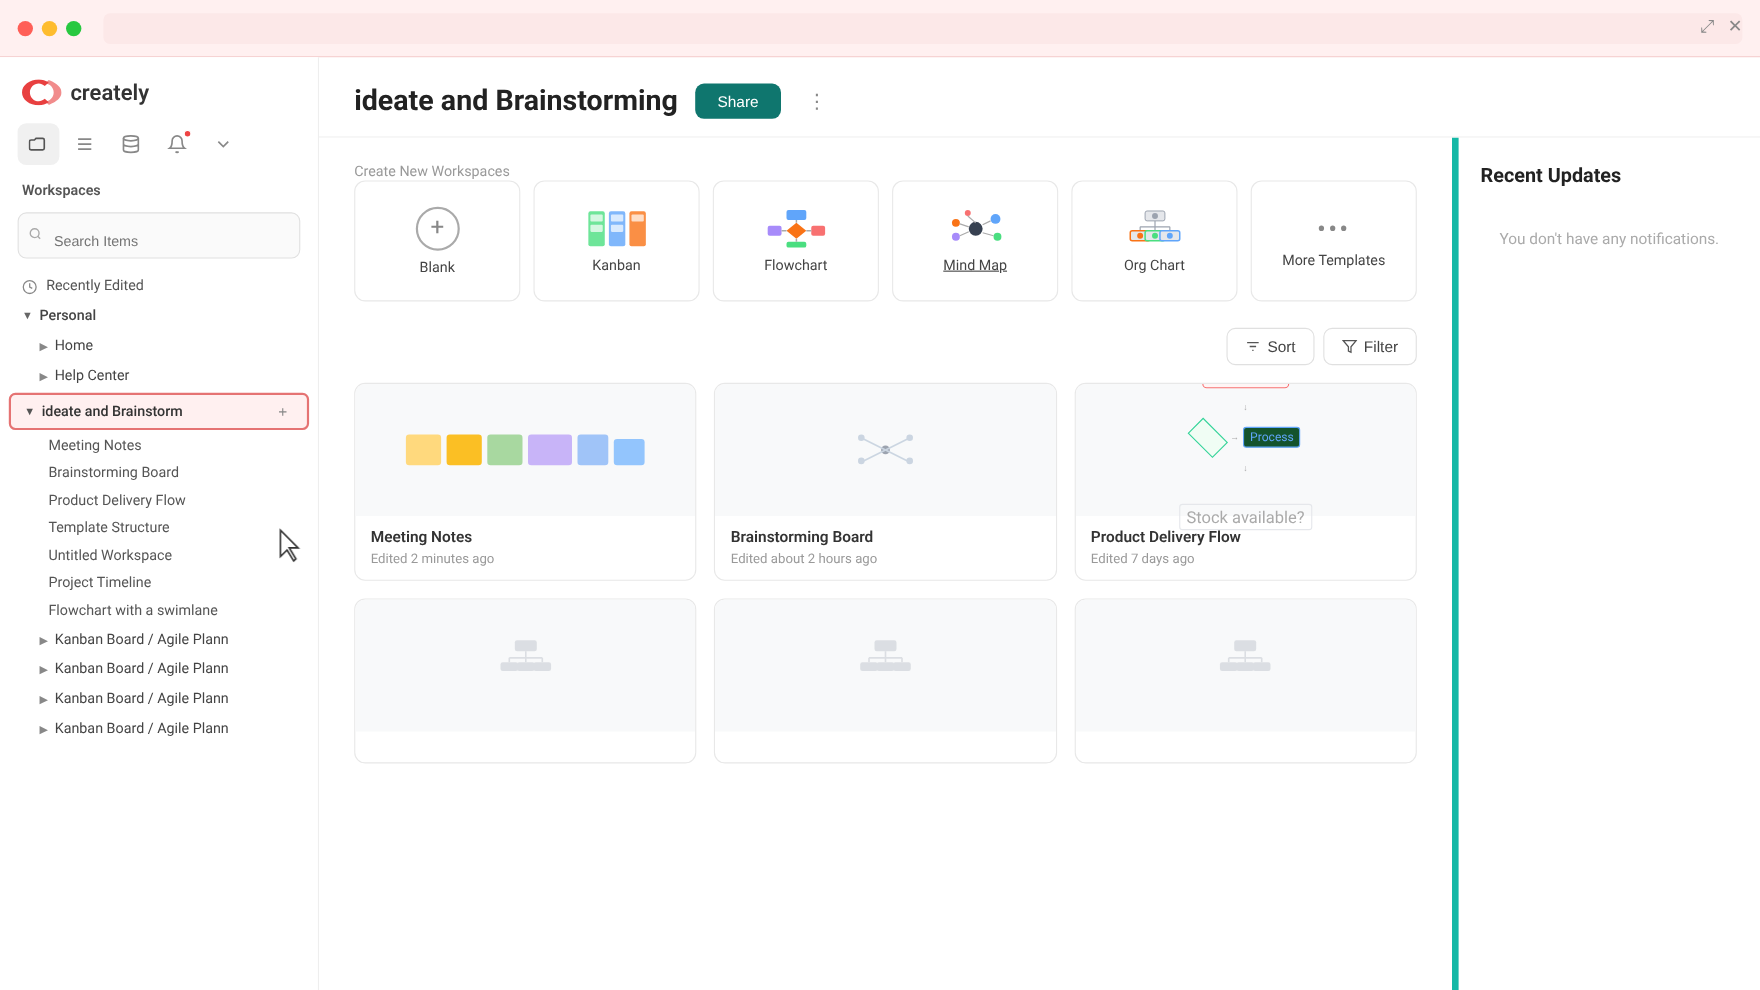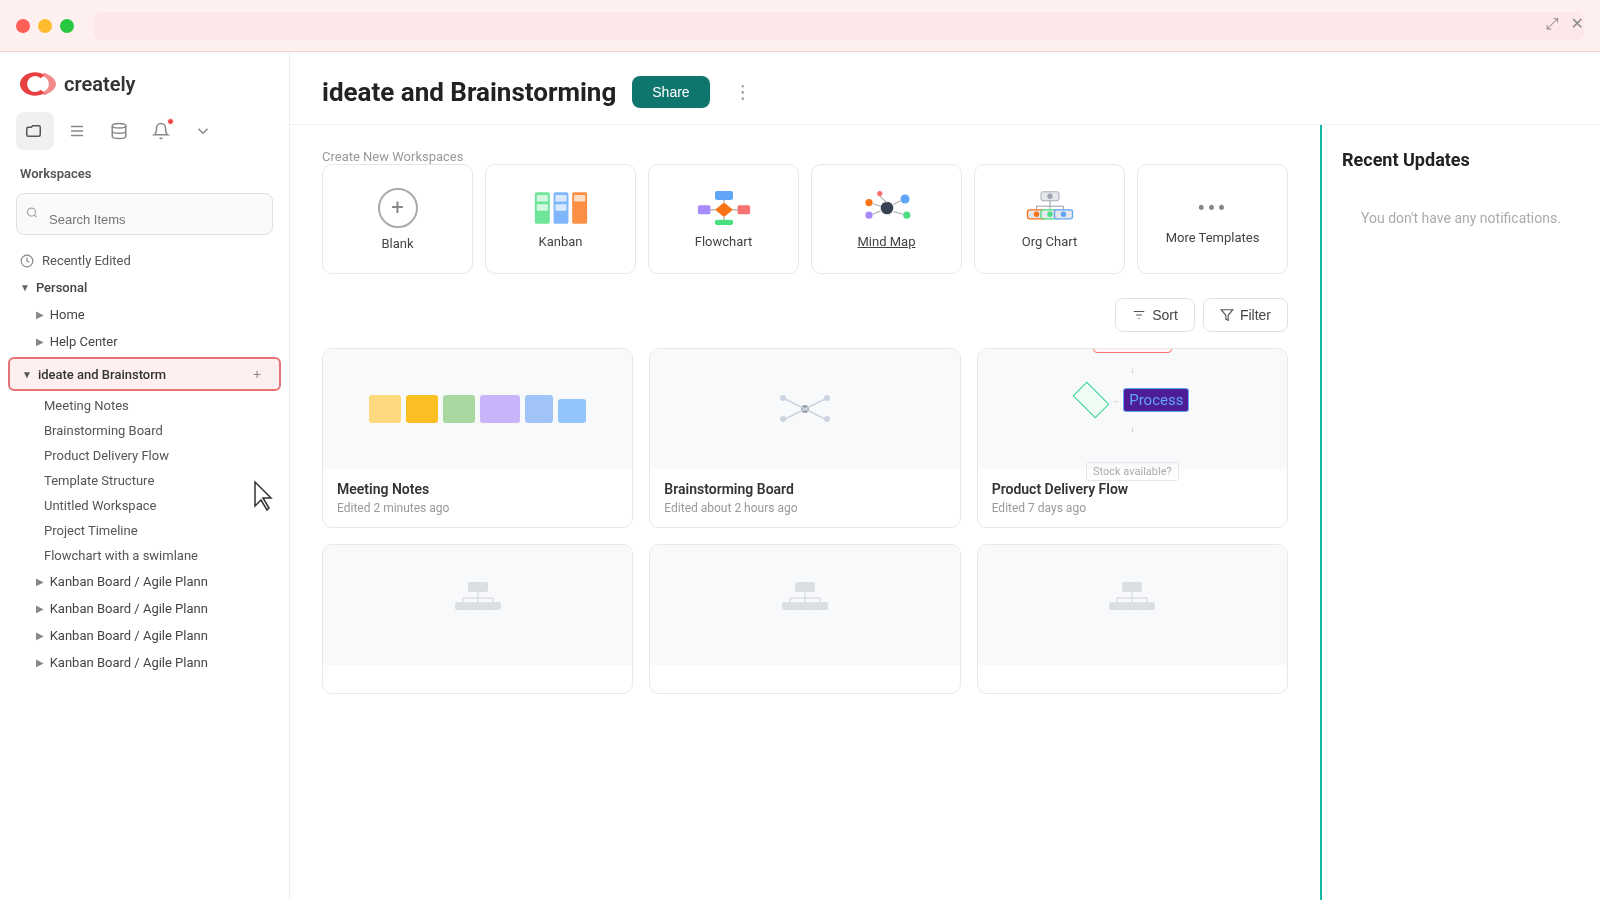--- a/index.html
+++ b/index.html
@@ -260,21 +260,21 @@
       justify-content: center;
     }
     .ws-info { padding: 12px 14px; }
     .ws-name { font-size: 14px; font-weight: 600; color: #333; margin-bottom: 4px; }
     .ws-edited { font-size: 12px; color: #999; }
 
     
     .recent-panel {
       width: 280px;
       min-width: 280px;
-      border-left: 2px solid #14b8a6;
+      border-left: 6px solid #14b8a6;
       padding: 24px 20px;
     }
     .recent-title { font-size: 18px; font-weight: 700; color: #222; margin-bottom: 20px; }
     .no-notifs { font-size: 14px; color: #aaa; text-align: center; margin-top: 40px; }
 
     
     .window-btns {
       position: absolute;
       right: 16px;
       top: 14px;
@@ -560,24 +560,24 @@
           </div>
 
           <div class="ws-card">
             <div class="ws-thumb" style="padding:8px;">
               <div style="display:flex;flex-direction:column;align-items:center;gap:13px;width:100%;">
                 <div style="border:1.5px solid #f87171;background:#fff5f5;border-radius:4px;padding:2px 8px;font-size:9px;color:#f87171;white-space:nowrap;">Place the order</div>
                 <div style="font-size:8px;color:#aaa;">↓</div>
                 <div style="display:flex;align-items:center;gap:4px;">
                   <div style="width:32px;height:20px;border:1.5px solid #34d399;transform:rotate(45deg);background:#f0fdf4;"></div>
                   <div style="font-size:8px;color:#aaa;">→</div>
-                  <div style="border:1.5px solid #60a5fa;background:#4c1d95;border-radius:3px;padding:2px 5px;font-size:15px;color:#60a5fa;">Process</div>
+                  <div style="border:1.5px solid #60a5fa;background:#14532d;border-radius:3px;padding:2px 5px;font-size:11px;color:#60a5fa;">Process</div>
                 </div>
                 <div style="font-size:8px;color:#aaa;">↓</div>
-                <div style="font-size:11px;color:#aaa;border:1px solid #e5e7eb;padding:2px 6px;border-radius:3px;margin-top:15px;">Stock available?</div>
+                <div style="font-size:15px;color:#aaa;border:1px solid #e5e7eb;padding:2px 6px;border-radius:3px;margin-top:15px;">Stock available?</div>
               </div>
             </div>
             <div class="ws-info">
               <div class="ws-name">Product Delivery Flow</div>
               <div class="ws-edited">Edited 7 days ago</div>
             </div>
           </div>
 
           <div class="ws-card">
             <div class="ws-thumb">

